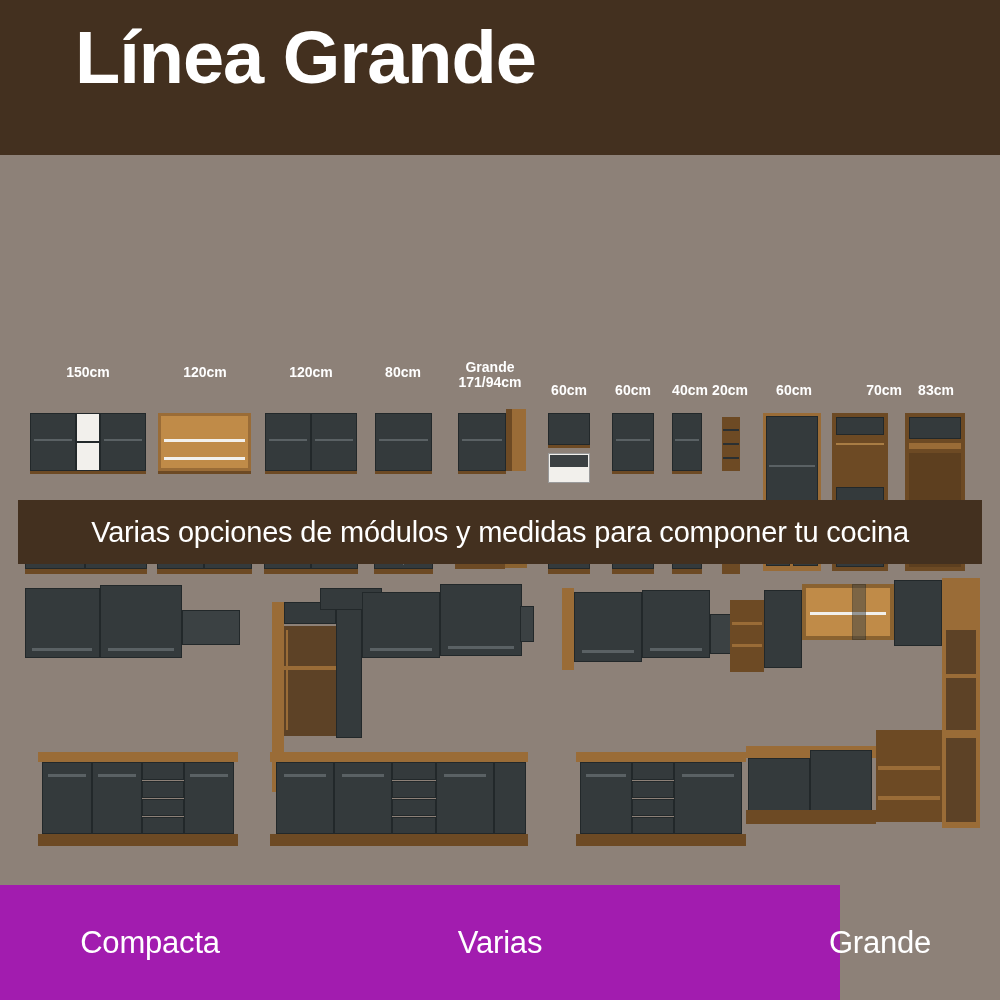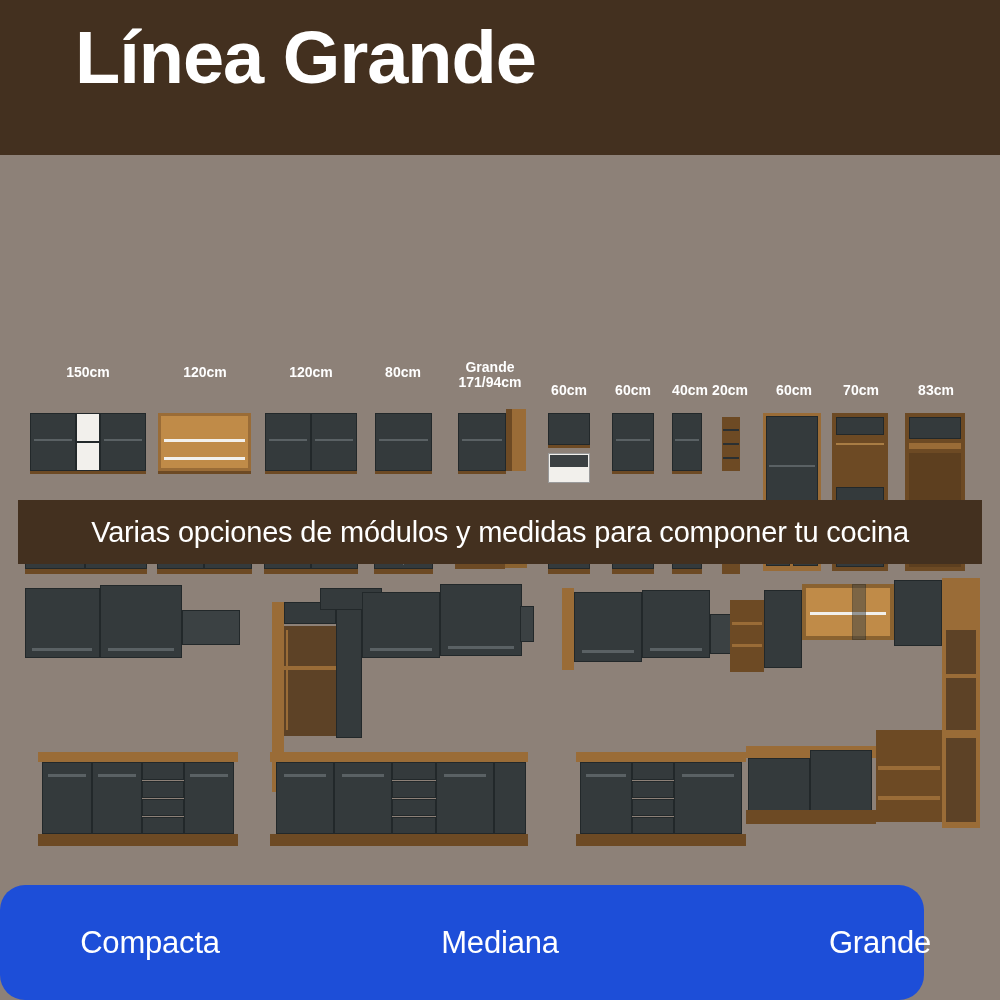--- a/index.html
+++ b/index.html
@@ -92,25 +92,24 @@
     width: 1000px;
     height: 315px;
   }
   .scene { position: absolute; top: 0; height: 315px; }
 
   
   .footer {
     position: absolute;
     left: 0;
     top: 885px;
-    width: 924px;
+    width: 840px;
     height: 115px;
-    background: #1d4ed8;
+    background: #a21caf;
     color: #ffffff;
-    border-radius: 25px;
   }
   .footer-item {
     position: absolute;
     top: 0;
     height: 115px;
     display: flex;
     align-items: center;
     justify-content: center;
     font-size: 31px;
     letter-spacing: -0.2px;
@@ -149,21 +148,21 @@
   </div>
   <div class="mod-col" style="left:650px; top:228px; width:80px;">
     <div class="mod-label">40cm</div>
   </div>
   <div class="mod-col" style="left:694px; top:228px; width:72px;">
     <div class="mod-label">20cm</div>
   </div>
   <div class="mod-col" style="left:753px; top:228px; width:82px;">
     <div class="mod-label">60cm</div>
   </div>
-  <div class="mod-col" style="left:820px; top:228px; width:82px;">
+  <div class="mod-col" style="left:820px; top:228px; width:82px;text-align:right;">
     <div class="mod-label">70cm</div>
   </div>
   <div class="mod-col" style="left:895px; top:228px; width:82px;">
     <div class="mod-label">83cm</div>
   </div>
 
   <div style="position:absolute;left:30px;top:258px;width:116px;height:58px;">
     <div class="cab" style="left:0;top:0;width:46px;height:58px;"></div>
     <div class="white" style="left:46px;top:0;width:24px;height:58px;border:1px solid #22282a;"></div>
     <div class="hline" style="left:46px;top:28px;width:24px;height:2px;"></div>
@@ -423,15 +422,15 @@
 
     <div class="wood-dark" style="left:324px;top:160px;width:66px;height:92px;background:#6d4a24;"></div>
     <div class="wood" style="left:326px;top:196px;width:62px;height:4px;"></div>
     <div class="wood" style="left:326px;top:226px;width:62px;height:4px;"></div>
   </div>
 
 </div>
 
 <div class="footer">
   <div class="footer-item" style="left:20px;width:260px;">Compacta</div>
-  <div class="footer-item" style="left:370px;width:260px;">Mediana</div>
+  <div class="footer-item" style="left:370px;width:260px;">Varias</div>
   <div class="footer-item" style="left:750px;width:260px;">Grande</div>
 </div>
 
 </body></html>

